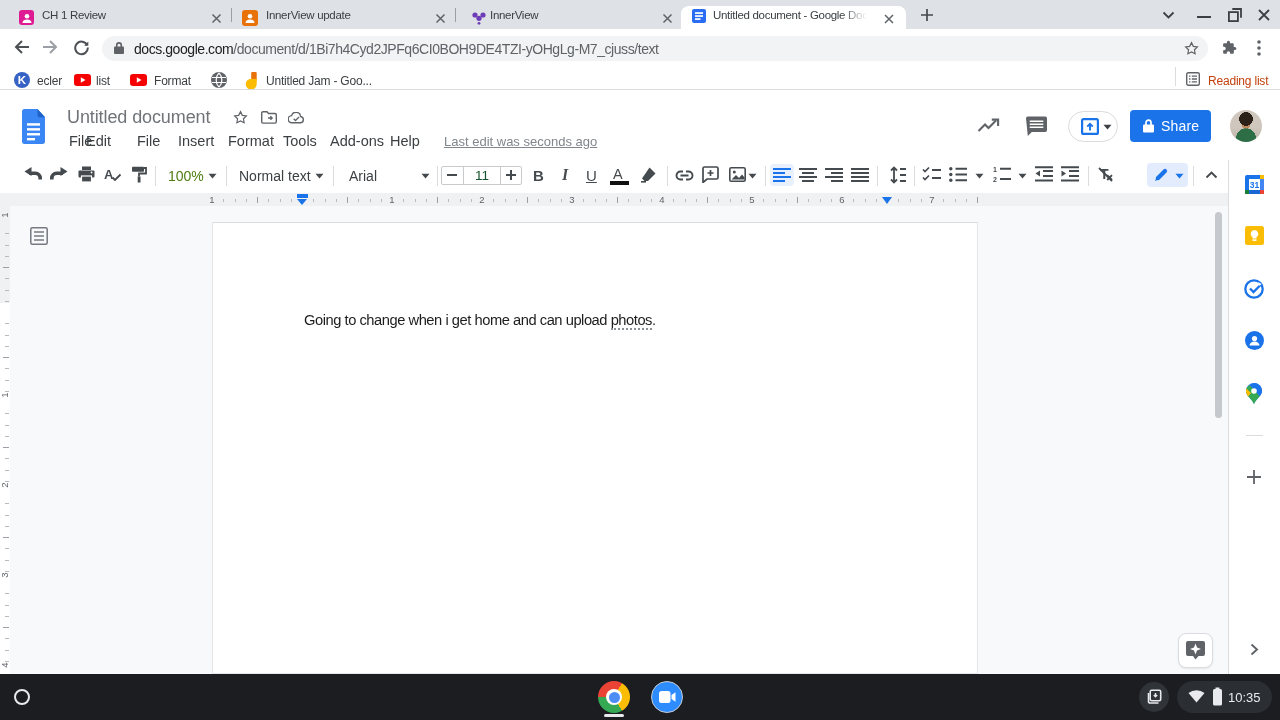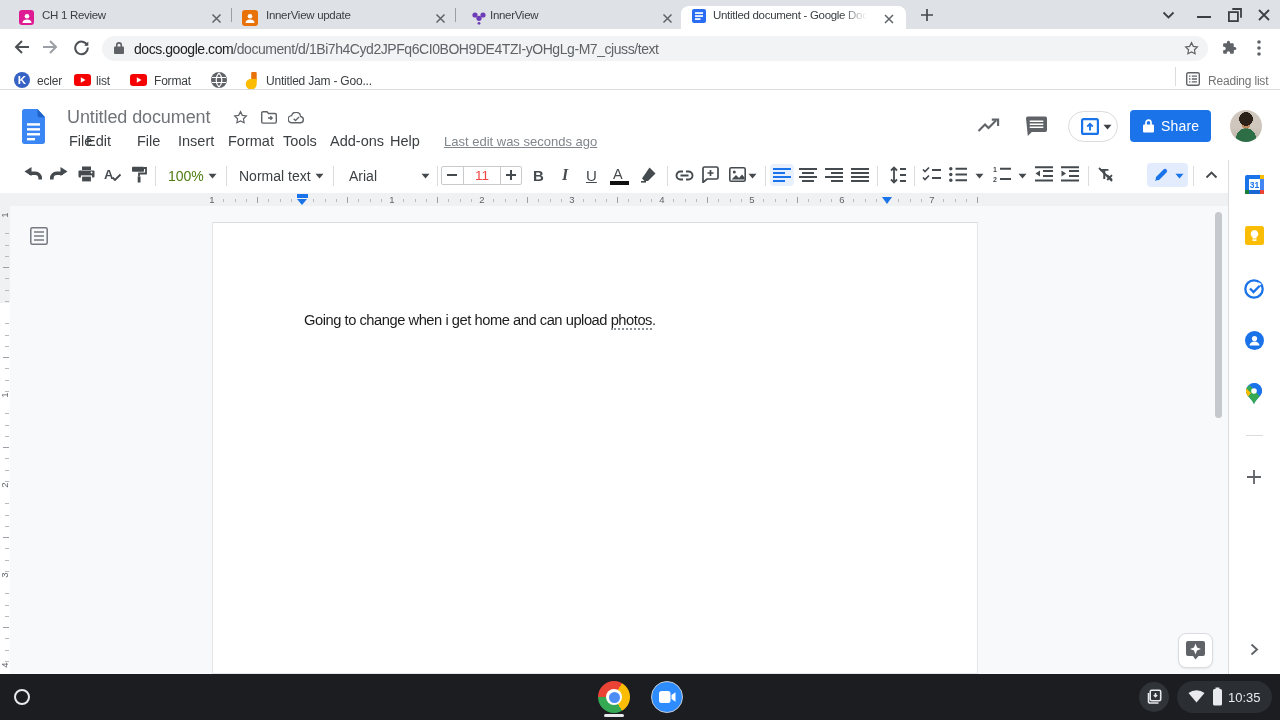--- a/index.html
+++ b/index.html
@@ -123,21 +123,21 @@
   <svg class="a" style="left:245px;top:72px" width="13" height="17" viewBox="0 0 13 17">
     <rect x="6.2" y="0" width="5.5" height="9" rx="1" fill="#e8710a"></rect>
     <path d="M11.7 7 v5.2 a5.5 5.5 0 1 1 -5.5 -5.5 z" fill="#fbbc04"></path>
   </svg>
   <div class="a" style="left:266px;top:73.5px;font-size:12px;letter-spacing:-0.2px;color:#3c4043">Untitled Jam - Goo...</div>
   <div class="a" style="left:1175px;top:67px;width:1px;height:19px;background:#dadce0"></div>
   <svg class="a" style="left:1186px;top:72px" width="14" height="14" viewBox="0 0 14 14">
     <rect x="0.7" y="0.7" width="12.6" height="12.6" rx="1.5" fill="none" stroke="#5f6368" stroke-width="1.4"></rect>
     <path d="M3 4.2 h1.4 M3 7 h1.4 M3 9.8 h1.4 M5.8 4.2 h5.2 M5.8 7 h5.2 M5.8 9.8 h5.2" stroke="#5f6368" stroke-width="1.3"></path>
   </svg>
-  <div class="a" style="left:1208px;top:73.5px;font-size:12px;letter-spacing:-0.2px;color:#737373">Reading list</div>
+  <div class="a" style="left:1208px;top:73.5px;font-size:12px;letter-spacing:-0.2px;color:#c2410c">Reading list</div>
 
 <div class="a" style="left:0;top:91px;width:1280px;height:102px;background:#fff"></div>
 <svg class="a" style="left:22px;top:109px" width="23" height="35" viewBox="0 0 23 32" preserveAspectRatio="none">
     <path d="M2.5 0 h13 L23 7.5 V29.5 a2.5 2.5 0 0 1 -2.5 2.5 h-18 A2.5 2.5 0 0 1 0 29.5 V2.5 A2.5 2.5 0 0 1 2.5 0 z" fill="#3a86f4"></path>
     <path d="M15.5 0 L23 7.5 h-6 a1.5 1.5 0 0 1 -1.5 -1.5 z" fill="#1e62c9"></path>
     <rect x="5" y="13" width="13" height="2.2" fill="#fff"></rect>
     <rect x="5" y="17.5" width="13" height="2.2" fill="#fff"></rect>
     <rect x="5" y="22" width="13" height="2.2" fill="#fff"></rect>
     <rect x="5" y="26.5" width="8" height="2.2" fill="#fff"></rect>
   </svg>
@@ -231,21 +231,21 @@
   <svg class="a" style="left:421px;top:173px" width="9" height="6" viewBox="0 0 9 6">
     <path d="M0.5 0.8 h8 L4.5 5.5 z" fill="#454a4e"></path>
   </svg>
   <div class="a" style="left:437px;top:166px;width:1px;height:20px;background:#dadce0"></div>
   <div class="a" style="left:441px;top:165.5px;width:81px;height:19px;border:1px solid #c8cbce;border-radius:2px"></div>
   <div class="a" style="left:463px;top:165.5px;width:1px;height:19px;background:#c8cbce"></div>
   <div class="a" style="left:500px;top:165.5px;width:1px;height:19px;background:#c8cbce"></div>
   <svg class="a" style="left:447px;top:174px" width="10" height="2">
     <rect width="10" height="2" fill="#454a4e"></rect>
   </svg>
-  <div class="a" style="left:475px;top:168px;font-size:13.5px;color:#ef4444">11</div>
+  <div class="a" style="left:475px;top:168px;font-size:13.5px;color:#14532d">11</div>
   <svg class="a" style="left:506px;top:170px" width="10" height="10" viewBox="0 0 10 10">
     <path d="M5 0 V10 M0 5 H10" stroke="#454a4e" stroke-width="2"></path>
   </svg>
   <div class="a" style="left:533px;top:167px;font-size:15px;font-weight:bold;color:#454a4e">B</div>
   <div class="a" style="left:562px;top:166px;font-size:16px;font-style:italic;font-weight:bold;color:#454a4e;font-family:Liberation Serif,serif">I</div>
   <div class="a" style="left:586px;top:167px;font-size:15px;color:#454a4e;text-decoration:underline">U</div>
   <div class="a" style="left:613px;top:166px;font-size:14.5px;font-weight:500;color:#454a4e">A</div>
   <div class="a" style="left:610px;top:181px;width:19px;height:3.5px;background:#111"></div>
   <svg class="a" style="left:640px;top:166px" width="17" height="17" viewBox="0 0 17 17">
     <path d="M9.5 1.5 L15.5 7.5 L8 15 H4.5 L2 12.5 z" fill="#454a4e"></path>

